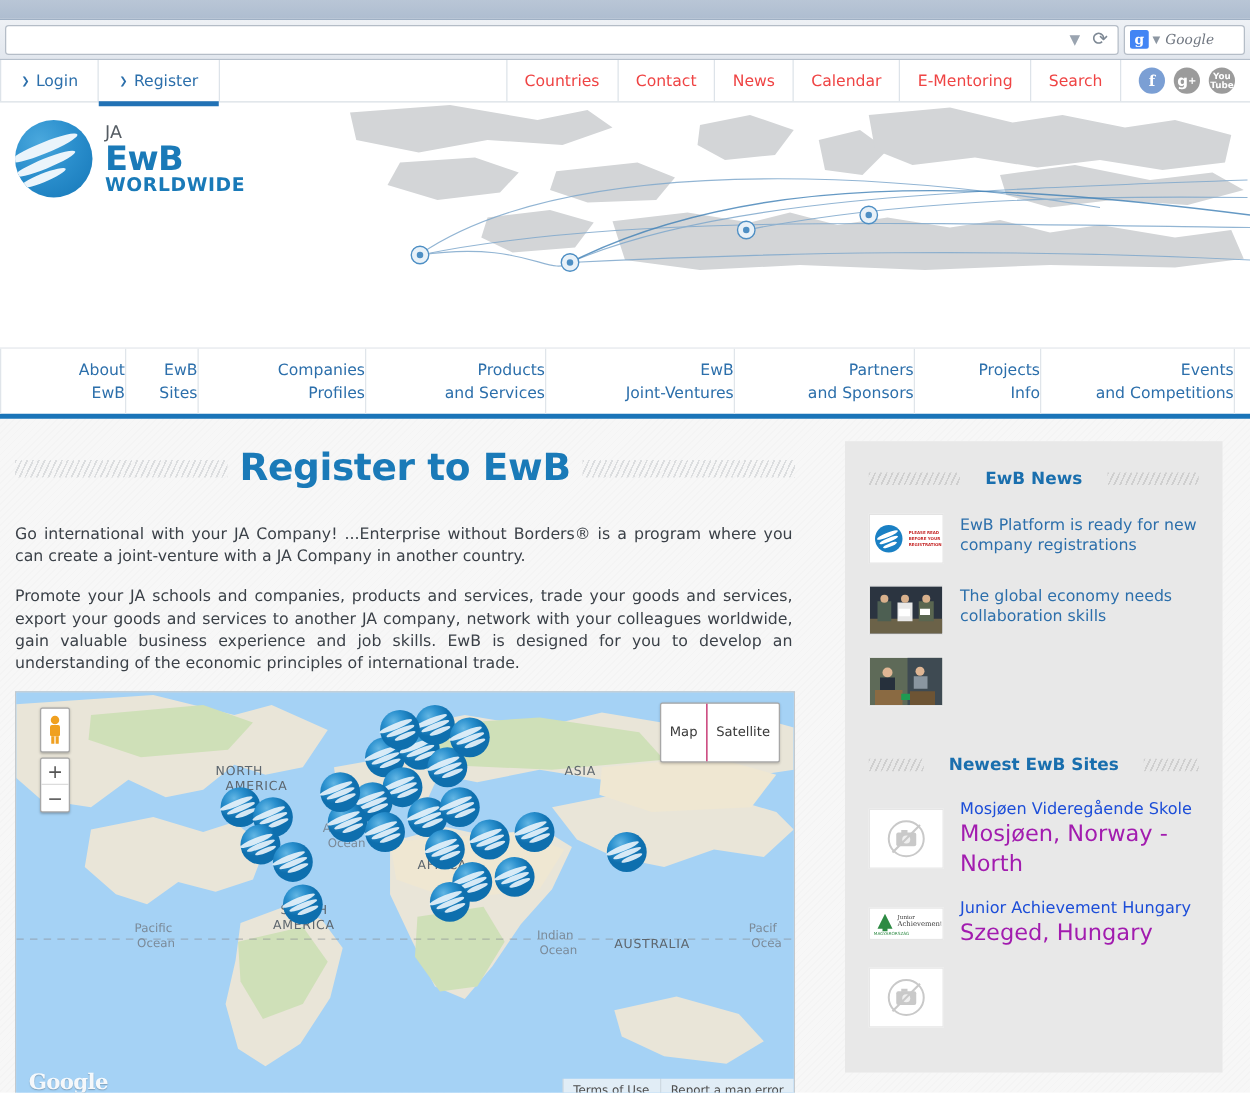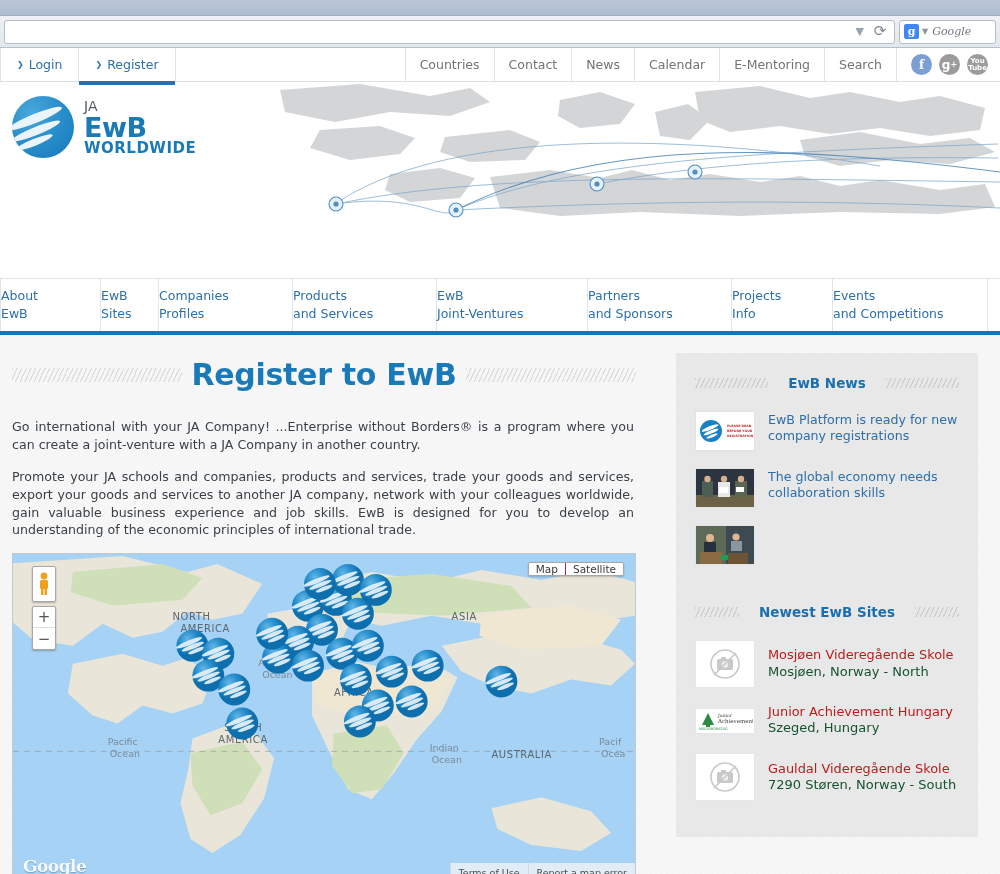--- a/index.html
+++ b/index.html
@@ -120,21 +120,21 @@
     height: 4px;
     background: #2272b5;
   }
   .topbar-spacer { flex: 1; border-right: 1px solid #dde3e9; }
   .topbar-right { display: flex; align-items: stretch; }
   .tb-link {
     display: flex;
     align-items: center;
     padding: 0 14px;
     font-size: 12.5px;
-    color: #737373;
+    color: #ef4444;
     border-right: 1px solid #dde3e9;
     cursor: pointer;
   }
   .social-wrap {
     display: flex;
     align-items: center;
     gap: 7px;
     padding: 0 12px 0 14px;
   }
   .soc {
@@ -212,21 +212,21 @@
     height: 56px;
     border-bottom: 4px solid #1a74b8;
     background: #fff;
     position: relative;
     z-index: 3;
   }
   .nav-cell {
     flex: 1;
     display: flex;
     flex-direction: column;
-    align-items: flex-start;
+    align-items: flex-end;
     justify-content: center;
     font-size: 12.5px;
     color: #2c6fab;
     line-height: 1.45;
     border-right: 1px solid #e0e5ea;
     text-align: center;
     cursor: pointer;
   }
   .nav-cell:first-child { border-left: 1px solid #e0e5ea; }
   .nav-cell.w-about { flex: 0 0 101px; }
@@ -294,21 +294,21 @@
     top: 8px; right: 11px;
     display: flex;
     background: #fff;
     border: 1px solid #a7a7a7;
     border-radius: 2px;
     font-size: 10.5px;
     color: #3a3a3a;
     z-index: 6;
     box-shadow: 0 1px 2px rgba(0,0,0,.2);
   }
-  .map-typecontrol div { padding: 0 7px; cursor: pointer; }
+  .map-typecontrol div { padding: 17px 7px; cursor: pointer; }
   .map-typecontrol .sep { border-left: 1px solid #be185d; padding-left: 7px; }
   .pegman {
     position: absolute;
     left: 19px; top: 12px;
     width: 24px; height: 36px;
     background: #fff;
     border: 1px solid #a7a7a7;
     border-radius: 2px;
     z-index: 6;
     box-shadow: 0 1px 2px rgba(0,0,0,.25);
@@ -412,22 +412,22 @@
     align-items: center;
     cursor: pointer;
   }
   .thumb-ph {
     width: 60px; height: 48px;
     flex: none;
     background: #fff;
     border: 1px solid #e6e6e6;
     display: flex; align-items: center; justify-content: center;
   }
-  .site-name { font-size: 12.9px; color: #b91c1c; line-height: 1.25; }
-  .site-loc { font-size: 13px; color: #14532d; line-height: 1.3; }
+  .site-name { font-size: 12.9px; color: #1d4ed8; line-height: 1.25; }
+  .site-loc { font-size: 18px; color: #a21caf; line-height: 1.3; }
 </style>
 </head>
 <body>
 
 <div class="browser-top"></div>
 
 <div class="chrome-bar">
   <div class="urlbar">
     <span class="url-dropdown">▼</span>
     <span class="reload-icon">⟳</span>
@@ -974,21 +974,17 @@
       <div class="site-item">
         <div class="thumb-ph">
           <svg width="34" height="34" viewBox="0 0 34 34">
             <circle cx="17" cy="17" r="14" fill="none" stroke="#c9c9c9" stroke-width="1.6"></circle>
             <rect x="9" y="12" width="16" height="11" rx="1.6" fill="#c9c9c9"></rect>
             <rect x="13" y="10" width="5" height="2.4" fill="#c9c9c9"></rect>
             <circle cx="17" cy="17.5" r="3.2" fill="#efefef"></circle>
             <line x1="6" y1="28" x2="28" y2="6" stroke="#c9c9c9" stroke-width="1.7"></line>
           </svg>
         </div>
-        <div>
-          <div class="site-name">Gauldal Videregående Skole</div>
-          <div class="site-loc">7290 Støren, Norway - South</div>
-        </div>
       </div>
 
     </div>
   </div>
 </div>
 
 </body></html>

